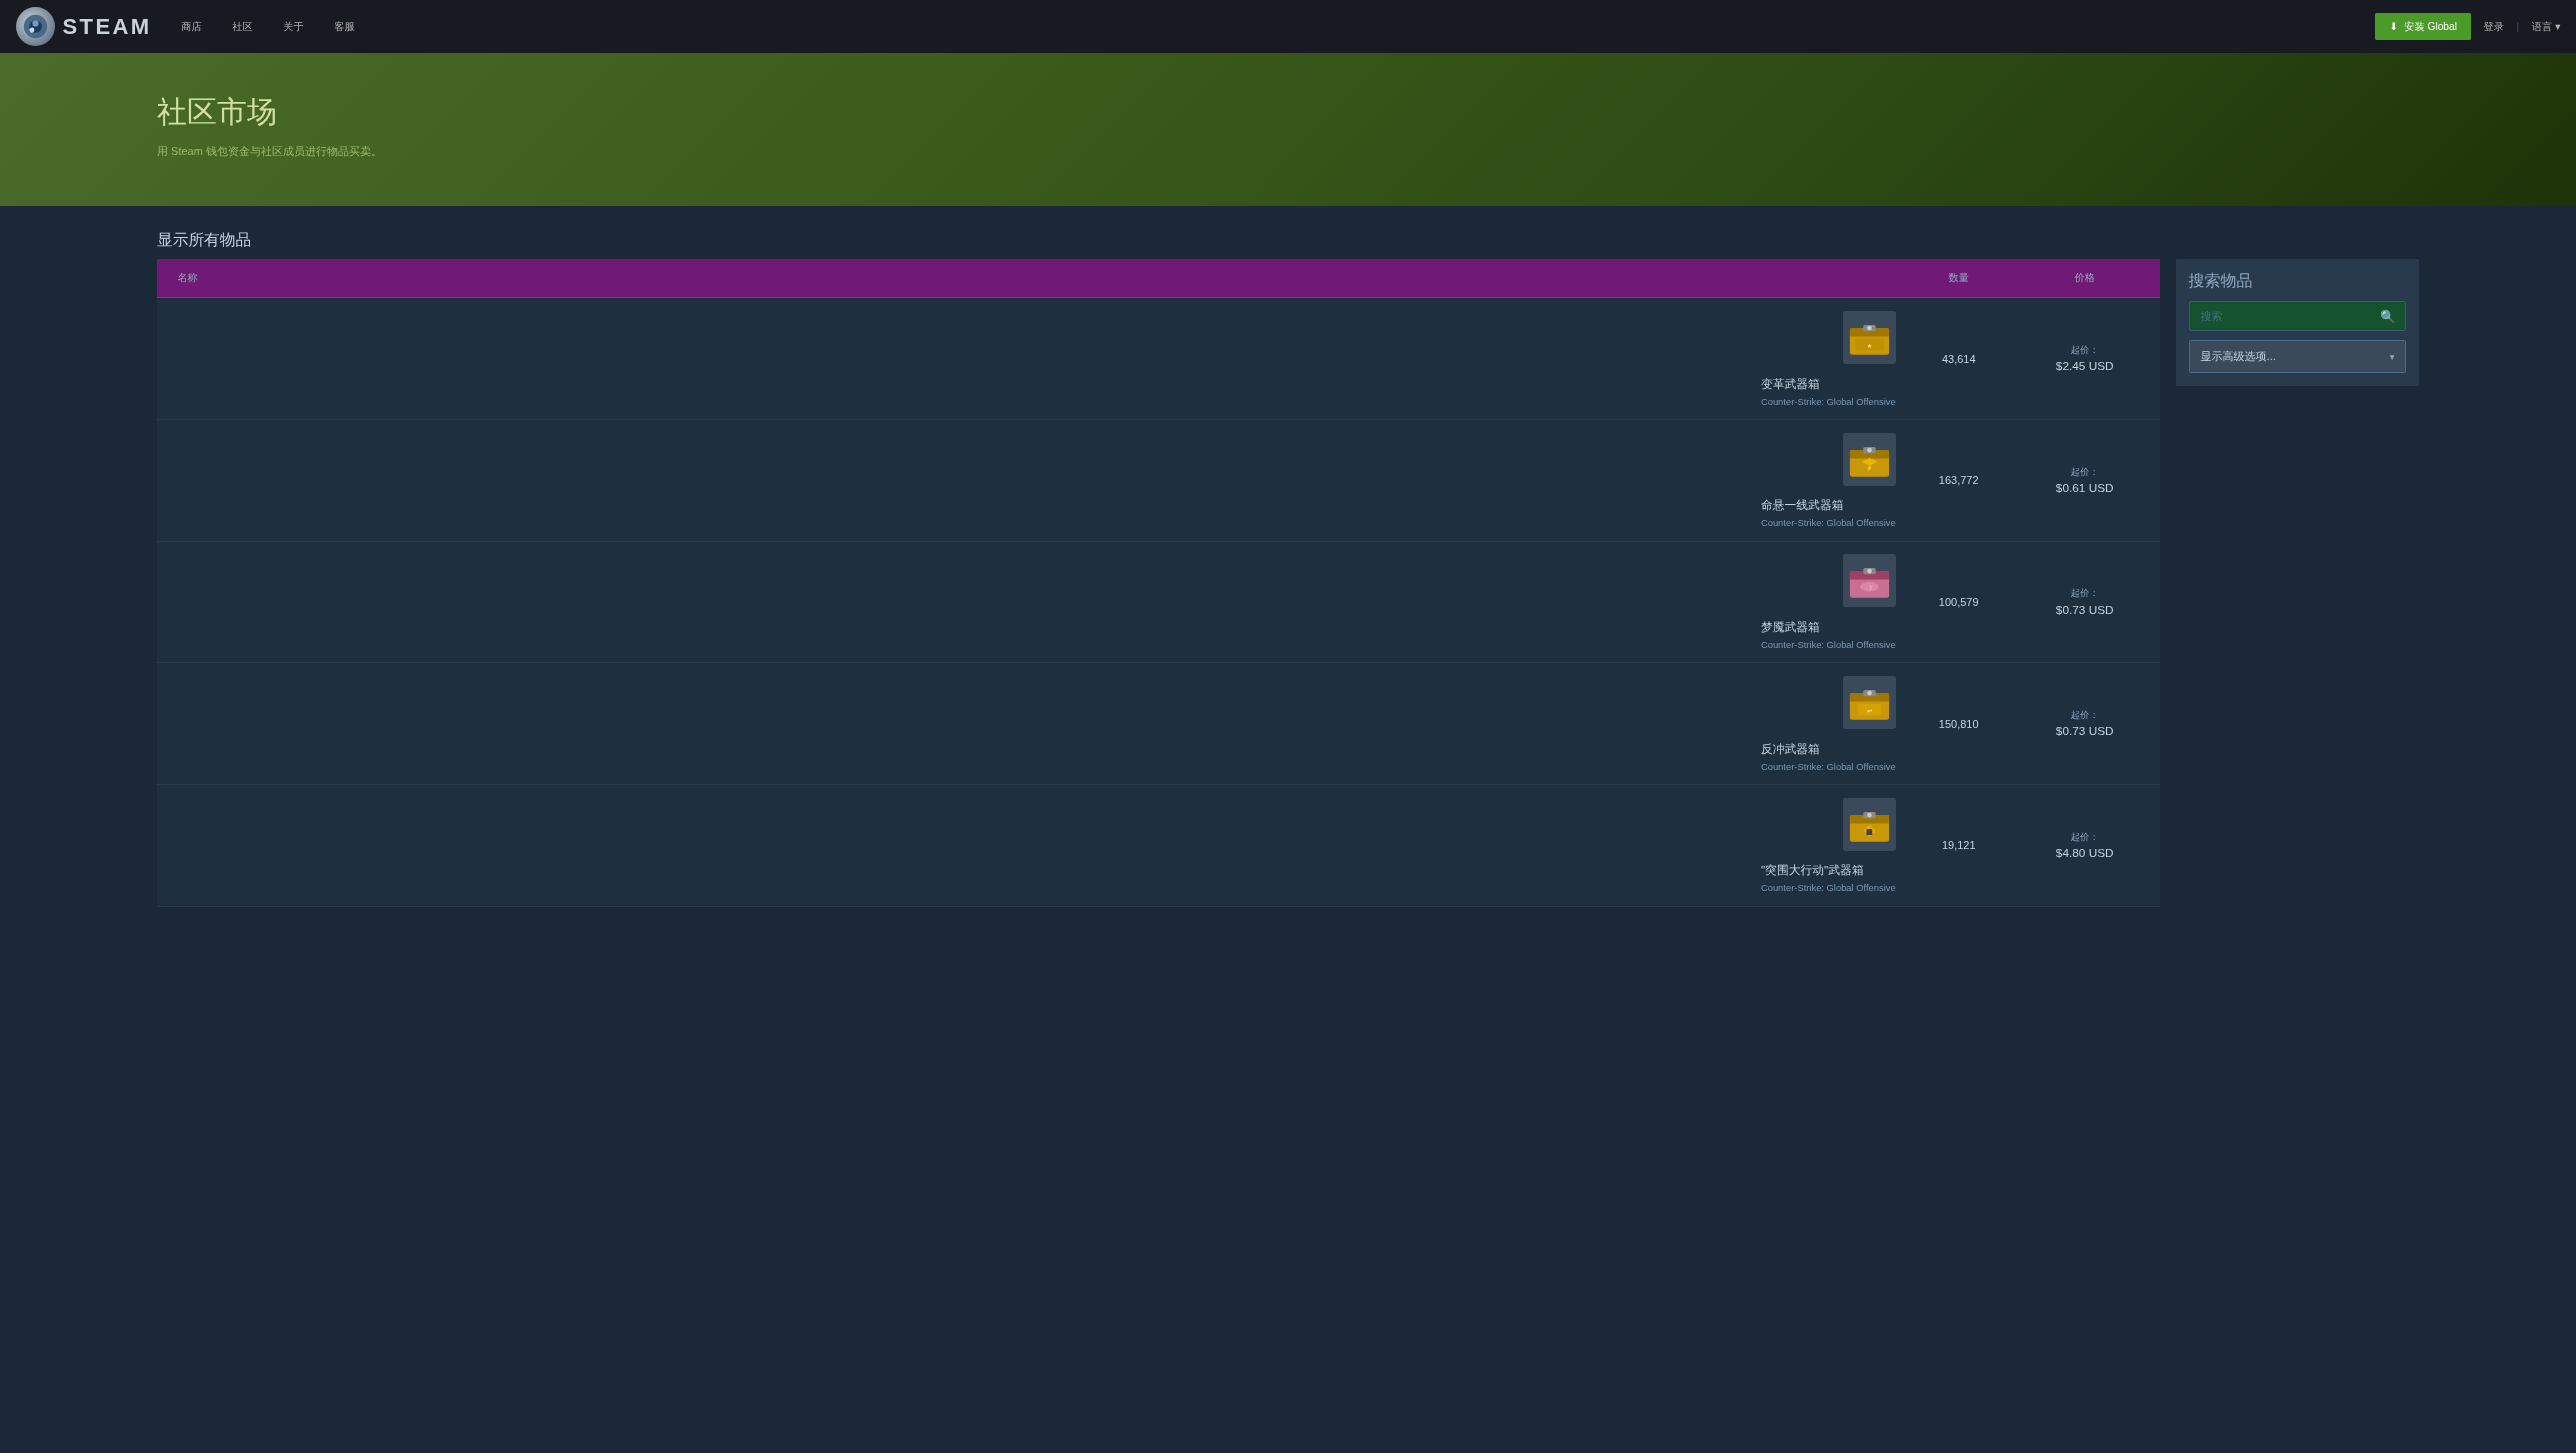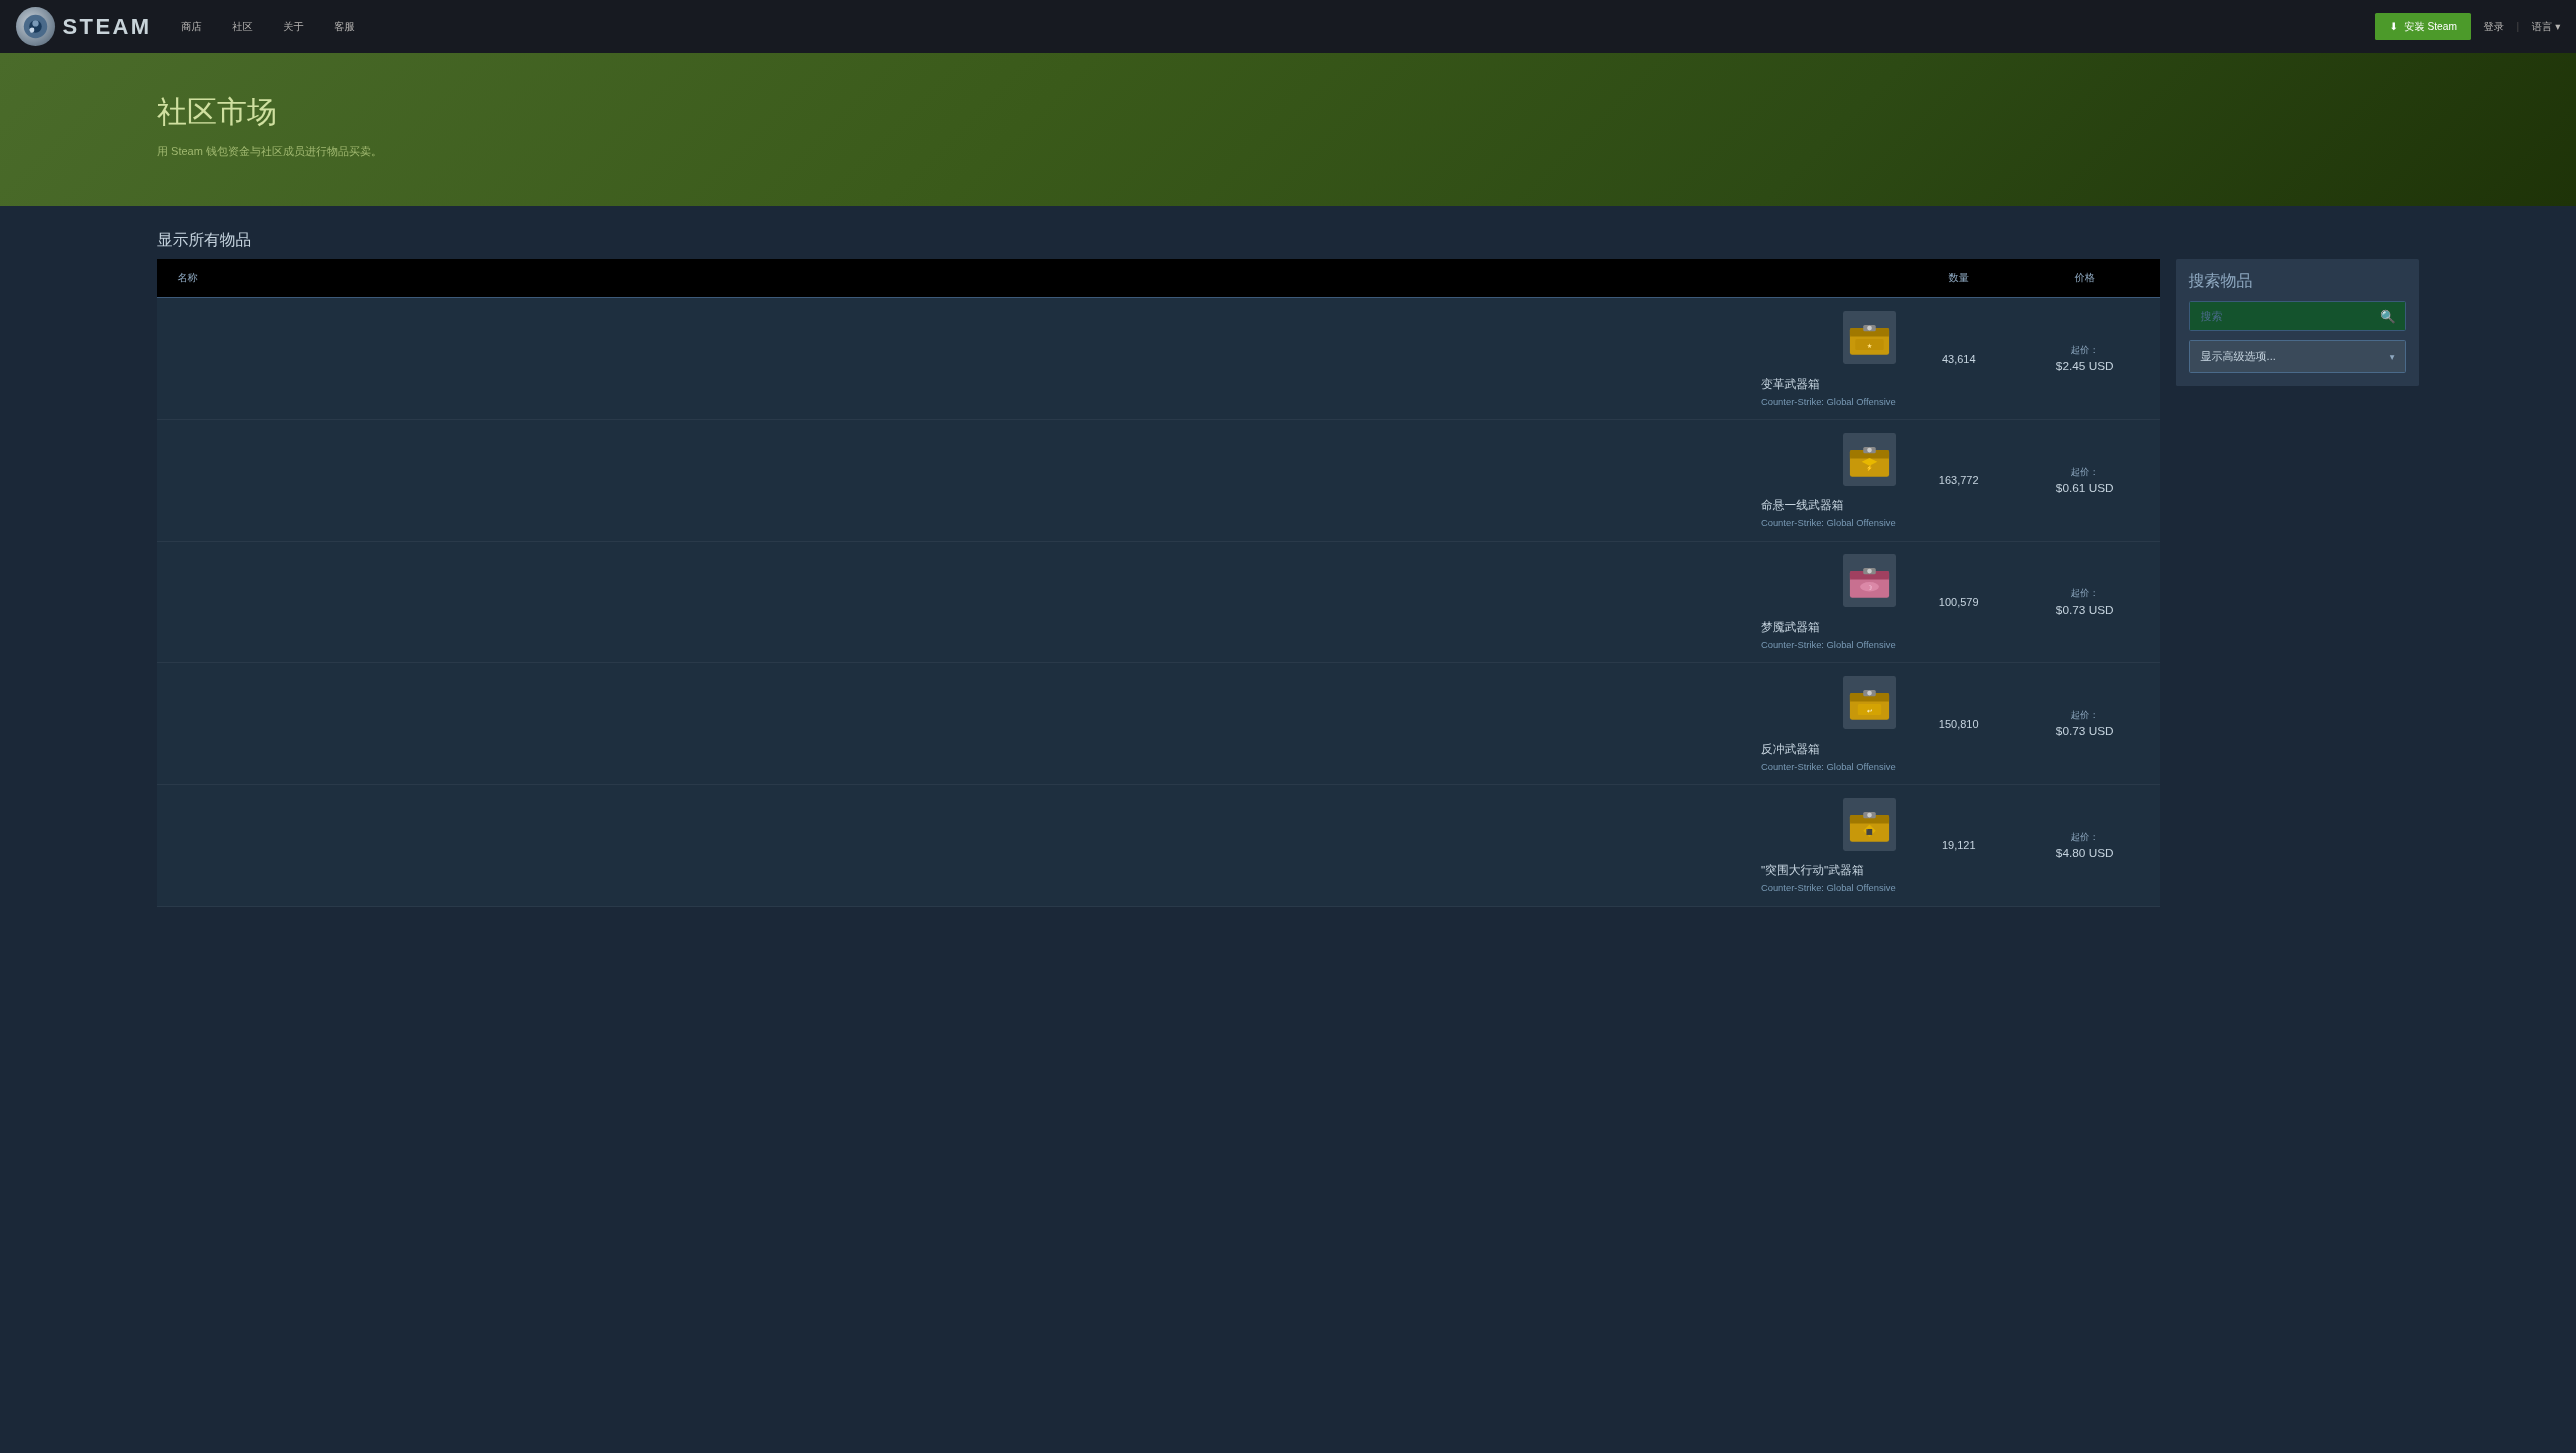--- a/index.html
+++ b/index.html
@@ -126,21 +126,21 @@
       display: flex;
       gap: 15.7px;
       align-items: flex-start;
     }
     .items-section {
       flex: 1;
     }
     .table-header {
       display: grid;
       grid-template-columns: 1fr 126px 126px;
-      background-color: #000000;
+      background-color: #701a75;
       border-bottom: 0.8px solid #3d5a7a;
       padding: 7.8px 12.6px;
     }
     .th-cell {
       font-size: 10.2px;
       color: #8ea8c0;
       font-weight: normal;
       padding: 4.7px 7.8px;
     }
     .th-cell.center { text-align: center; }
@@ -287,21 +287,21 @@
     <nav class="nav-links">
       <a class="nav-link">商店</a>
       <a class="nav-link">社区</a>
       <a class="nav-link">关于</a>
       <a class="nav-link">客服</a>
     </nav>
   </div>
   <div class="nav-right">
     <button class="install-btn">
       <span>⬇</span>
-      <span>安装 Steam</span>
+      <span>安装 Global</span>
     </button>
     <span class="nav-auth">登录</span>
     <span class="nav-divider">|</span>
     <span class="lang-select">
       <span>语言</span>
       <span>▾</span>
     </span>
   </div>
 </div>
 

